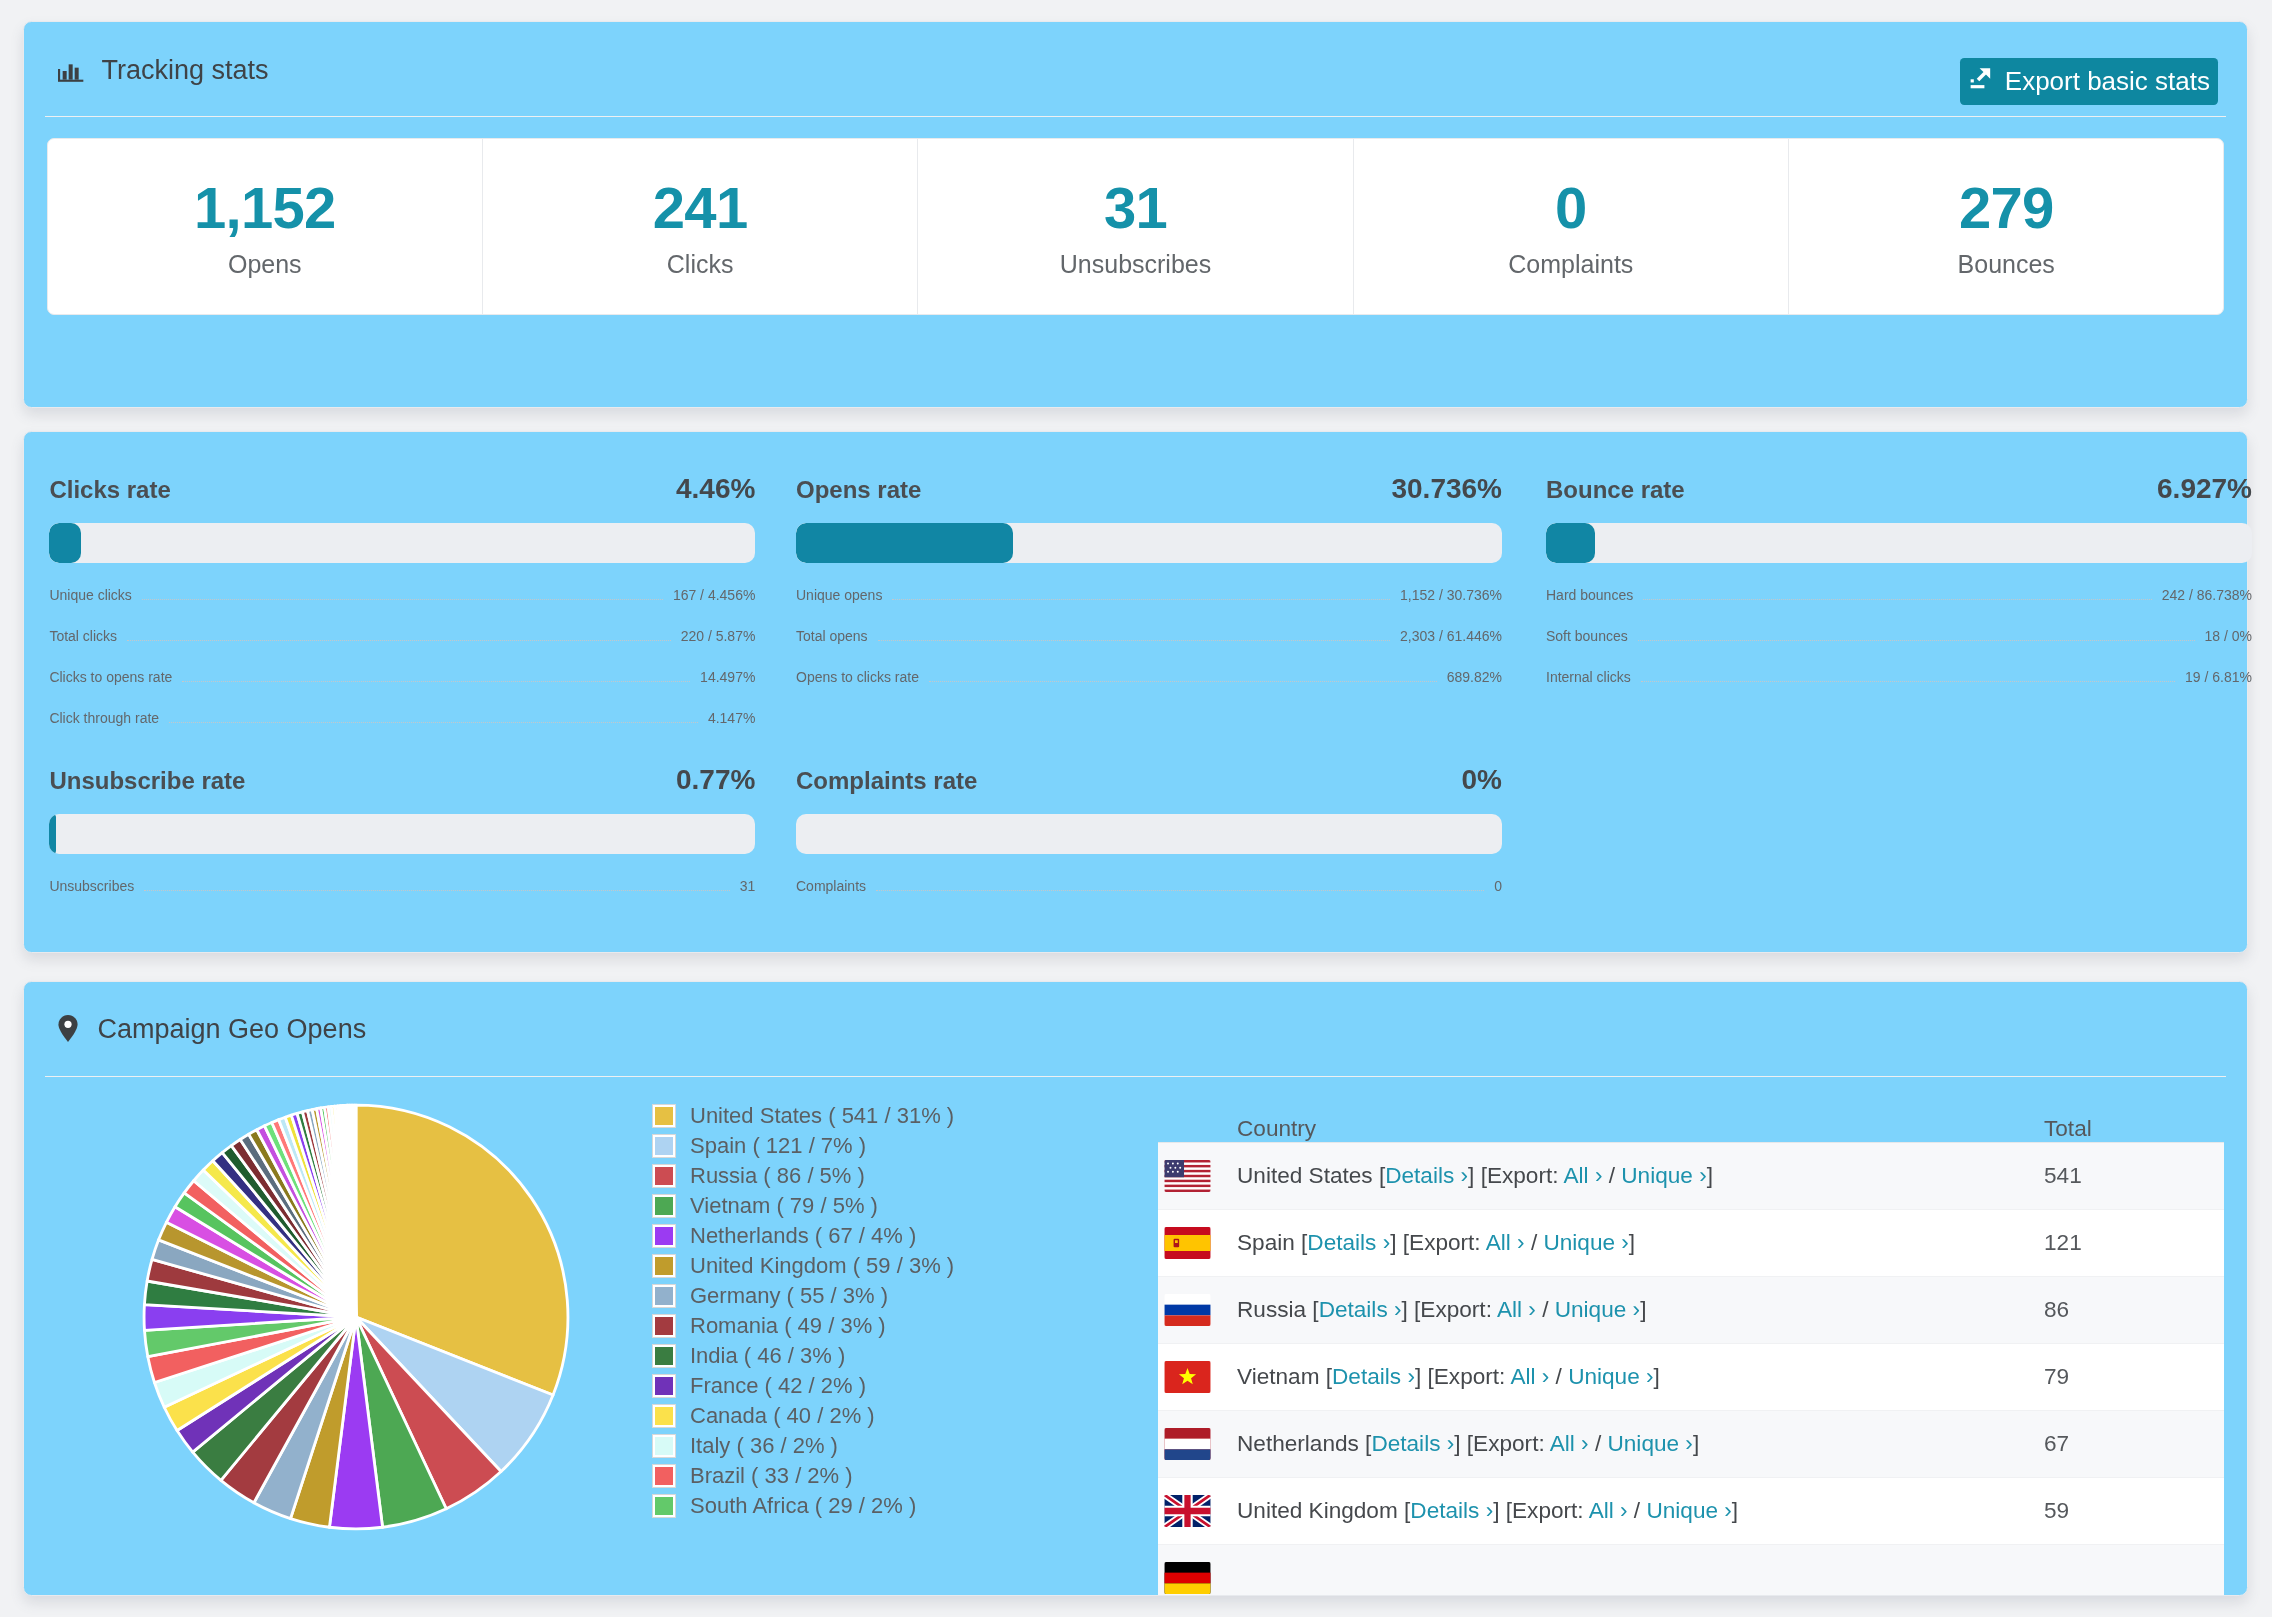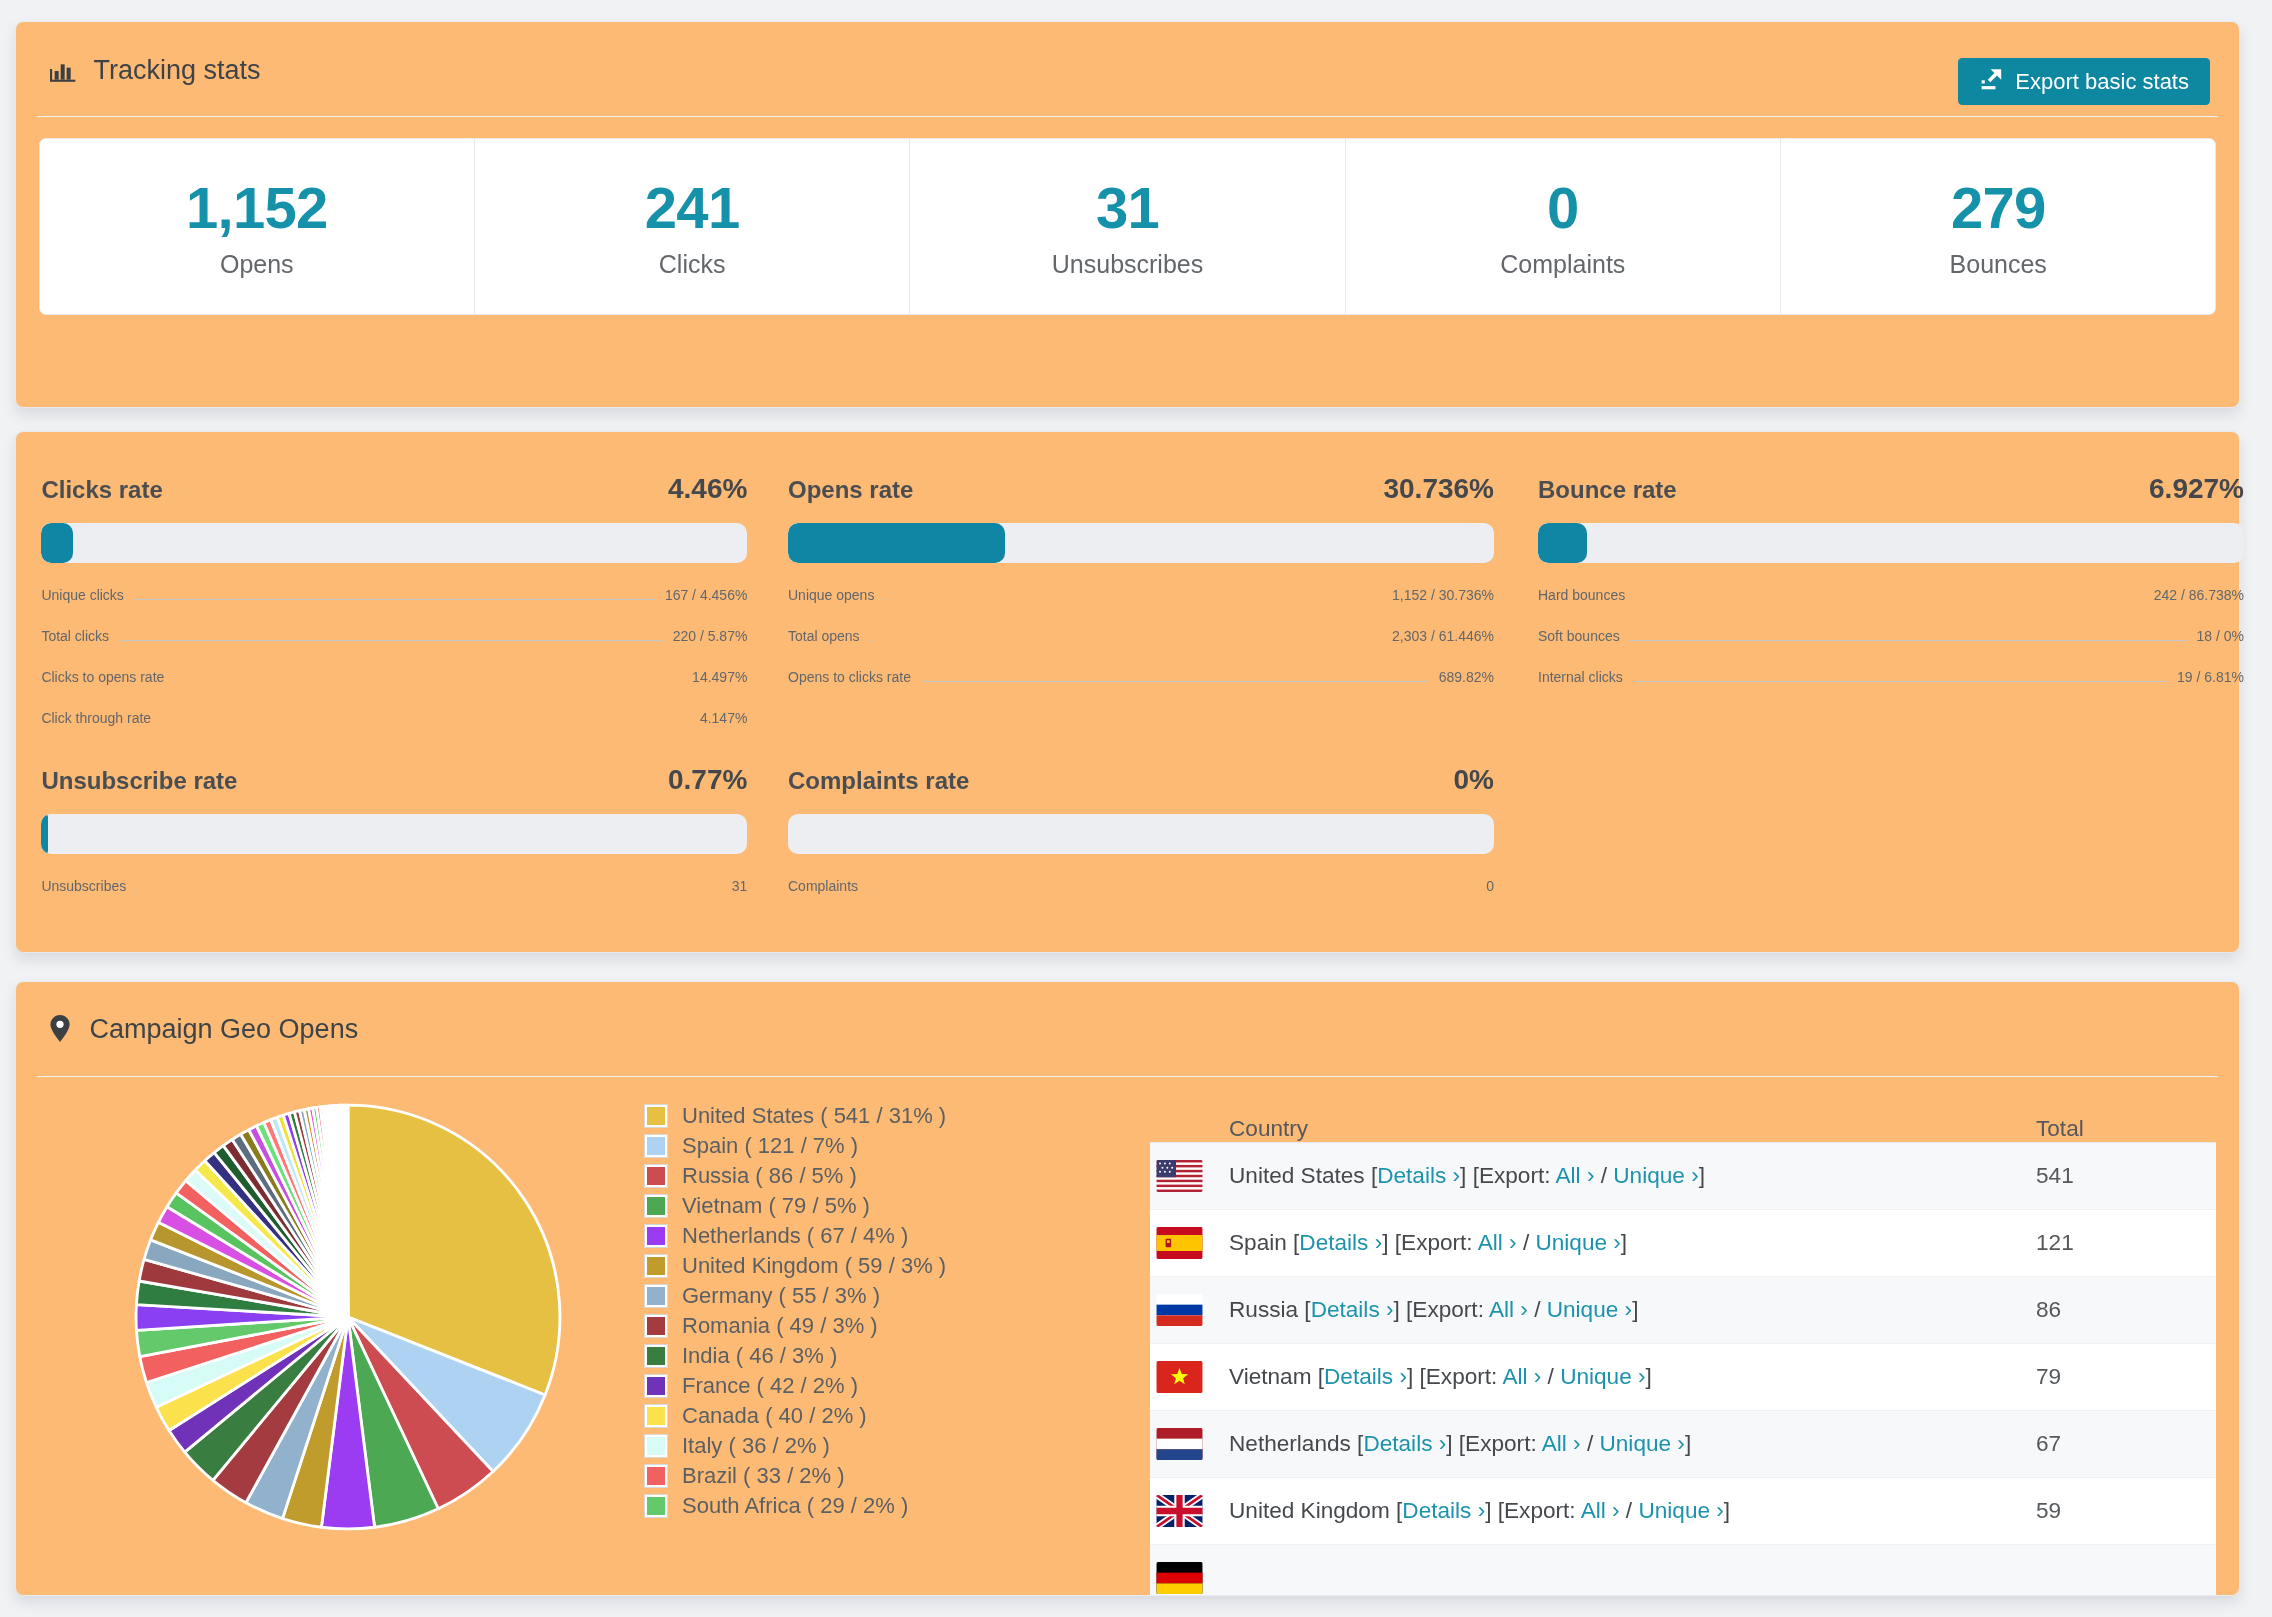--- a/index.html
+++ b/index.html
@@ -1,33 +1,33 @@
 <!DOCTYPE html>
 <html style="font-size:11.3px"><head>
 <meta charset="utf-8">
 <style>
   * { box-sizing: border-box; margin: 0; padding: 0; }
   body { background: #f1f2f4; font-family: "Liberation Sans", sans-serif; }
   .page { position: relative; width: 2273px; height: 1618px; overflow: hidden; background: #f1f2f4; }
 
-  .panel { position: absolute; left: 15px; width: 2225px; background: #fdba74;
+  .panel { position: absolute; left: 23px; width: 2225px; background: #7dd3fc;
            border: 0.7px solid #e8eaee; border-radius: 8.5px;
            box-shadow: 0 7px 12.7px rgba(96,100,116,.16); }
   #panel-top   { top: 21px;   height: 387px; }
   #panel-rates { top: 431px;  height: 522px; }
   #panel-geo   { top: 981px; height: 615px; overflow: hidden; }
 
   .panel-header { position: absolute; left: 30px; top: 31px; display: flex; align-items: center; gap: 15.5px; }
   .panel-title  { font-size: 27px; color: #3f4347; }
   .hdr-divider  { position: absolute; left: 21px; right: 21px; border-top: 1.4px solid #eef0f2; }
   #panel-top .hdr-divider, #panel-geo .hdr-divider { top: 94px; }
 
   .export-btn { position: absolute; right: 29px; top: 36px; height: 47px; display: flex;
-                align-items: center; gap: 11.3px; padding: 0 21px; background: #0e87a0;
-                border: none; border-radius: 4.2px; color: #fff; font-size: 22px; cursor: pointer;
+                align-items: center; gap: 11.3px; padding: 0 8px; background: #0e87a0;
+                border: none; border-radius: 4.2px; color: #fff; font-size: 26px; cursor: pointer;
                 font-family: "Liberation Sans", sans-serif; }
 
   #stats-row { position: absolute; left: 22.6px; right: 22.6px; top: 116px; height: 177px;
                border: 1.4px solid #e8eaed; border-radius: 7px; display: flex; background: #fff; }
   .stat-cell { flex: 1; display: flex; flex-direction: column; align-items: center;
                justify-content: center; gap: 8.5px; }
   .stat-cell + .stat-cell { border-left: 1.4px solid #e8eaed; }
   .stat-value { font-size: 58px; font-weight: 700; color: #1591a9; letter-spacing: -0.7px; }
   .stat-label { font-size: 25px; color: #63676b; }
 

